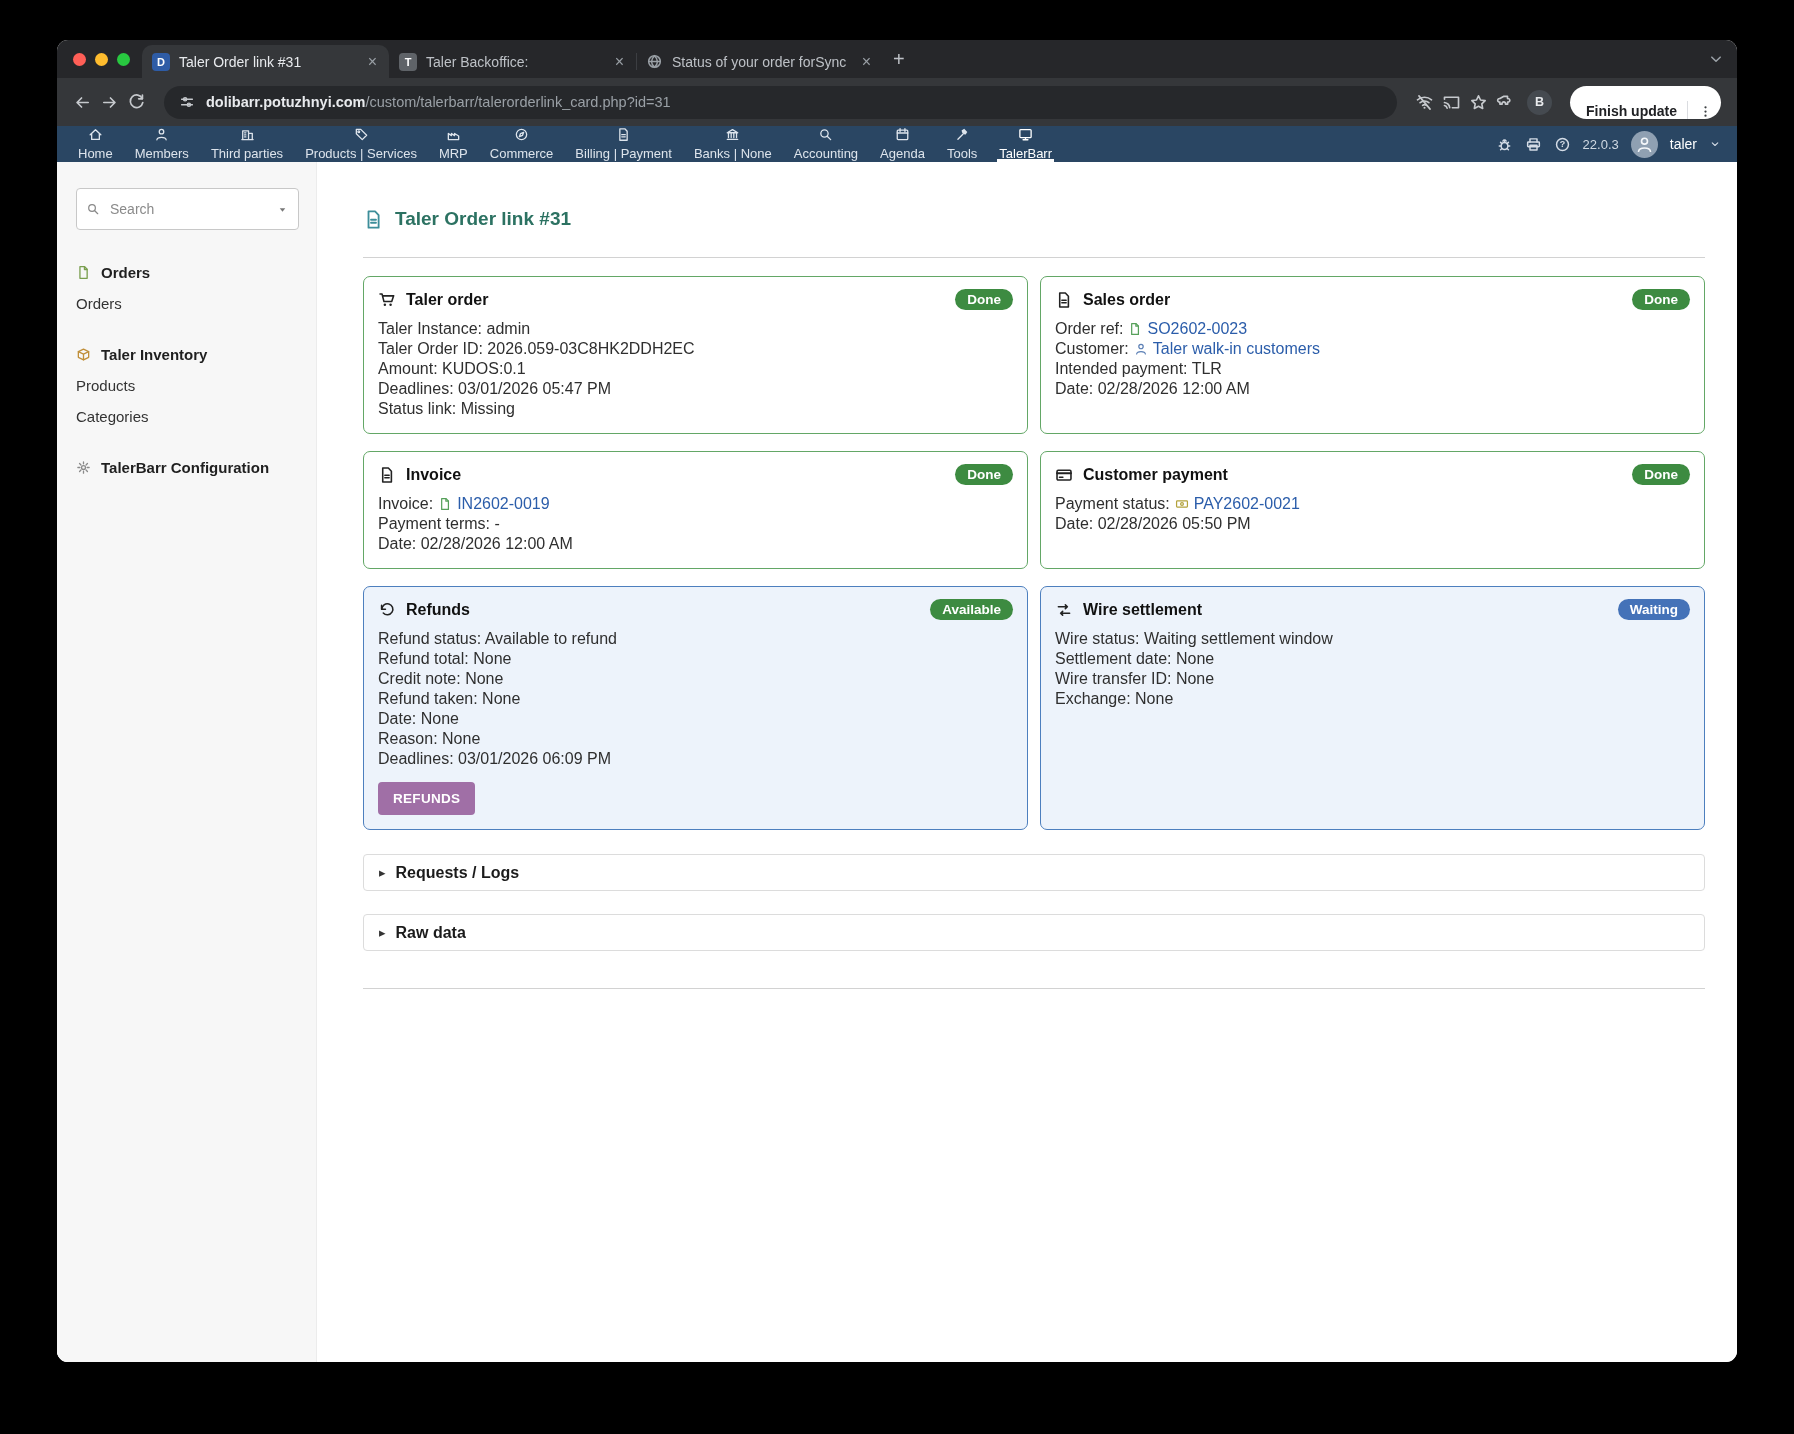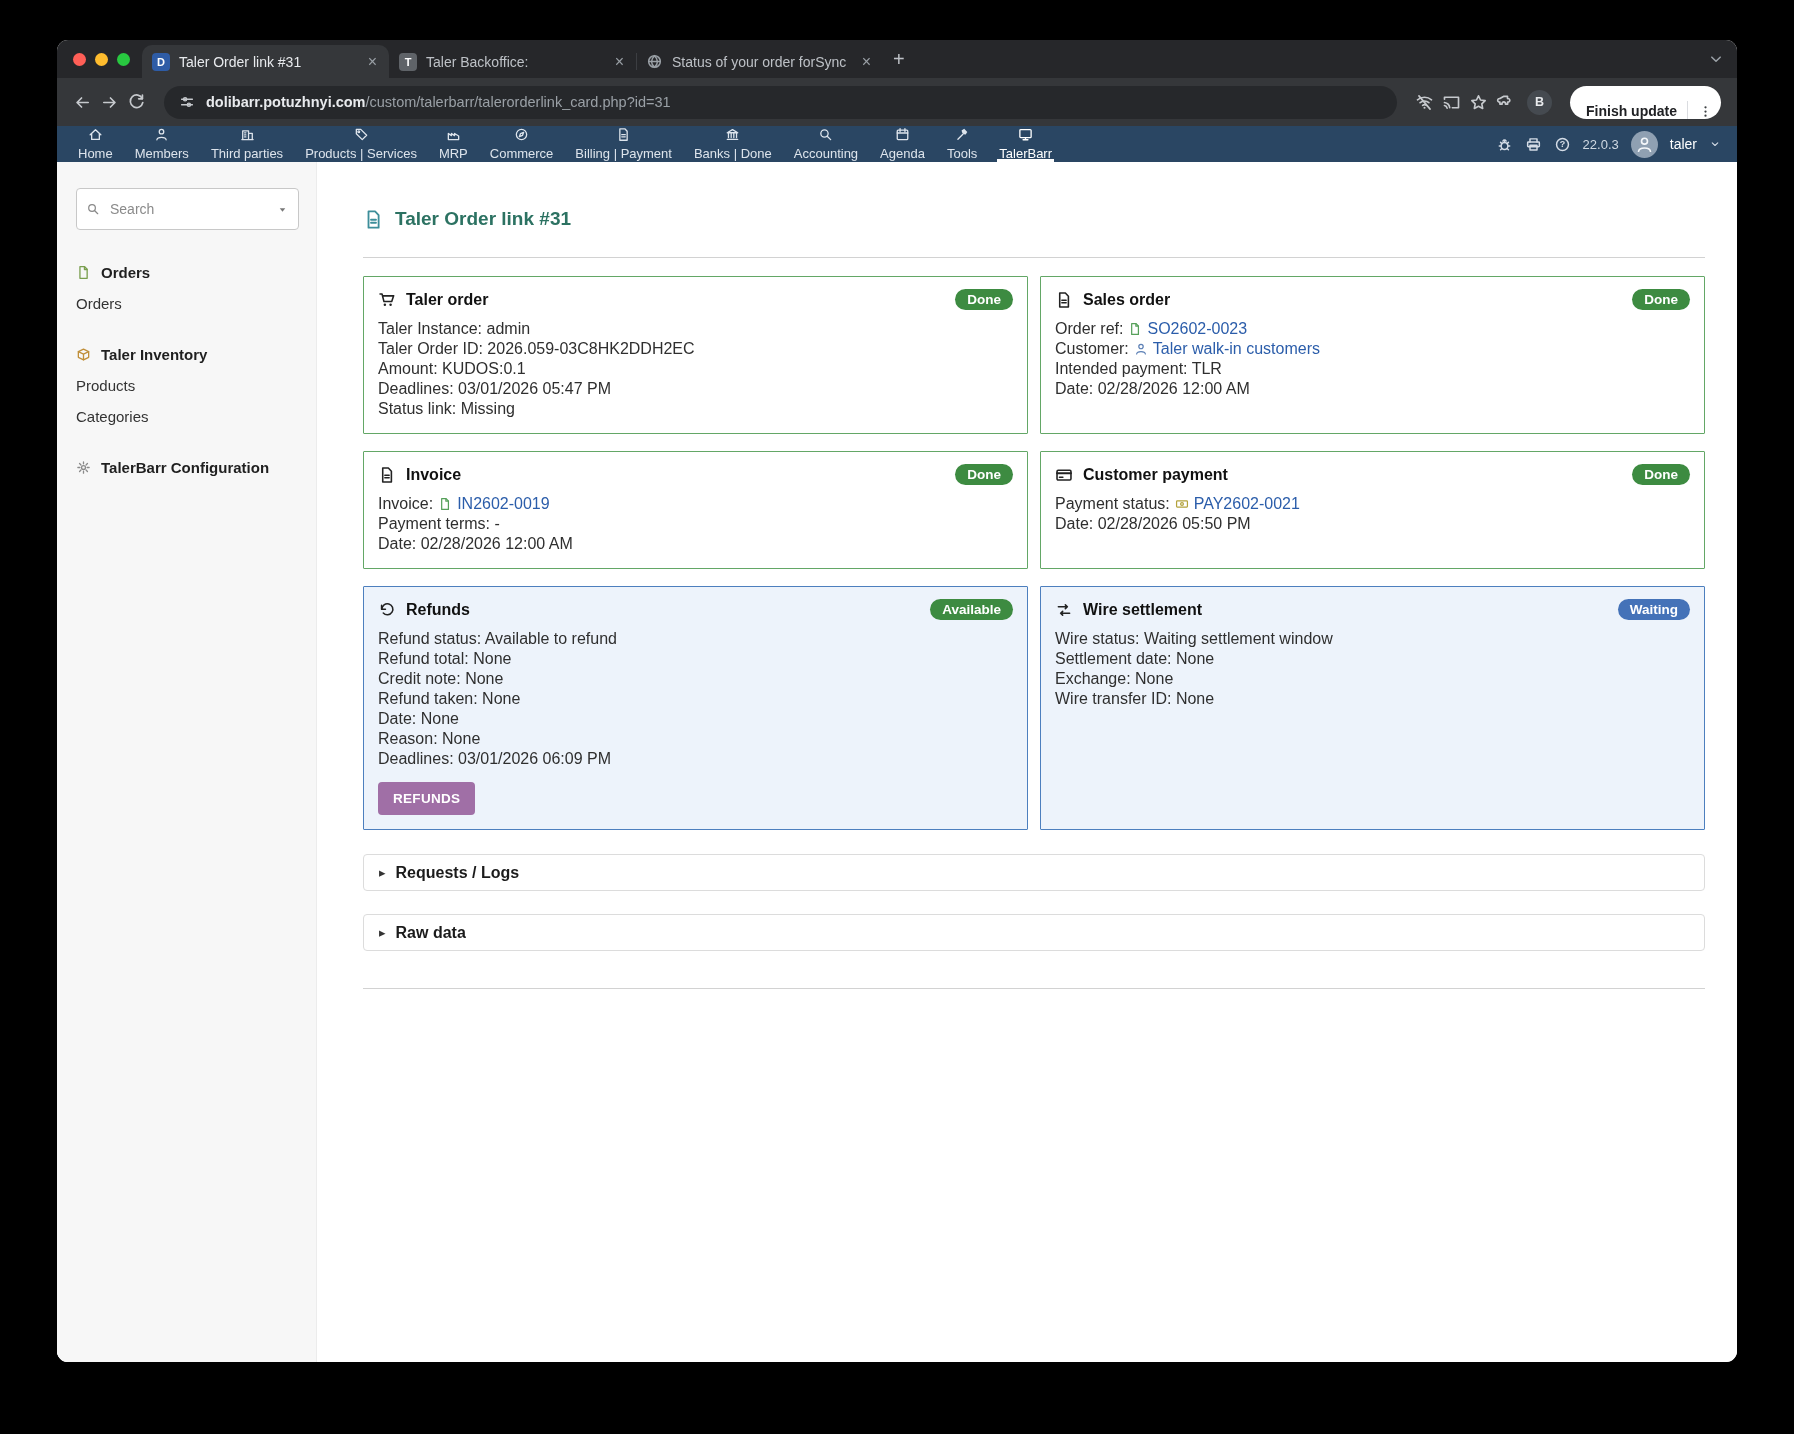--- a/index.html
+++ b/index.html
@@ -71,21 +71,21 @@
 
   .content{flex:1;padding:46px 32px 0 46px;min-width:0;overflow:hidden}
   .title-row{display:flex;align-items:center;gap:11px}
   .title-ic{width:21px;height:21px;color:#3d8e9a;display:inline-flex}
   .page-title{font-size:19px;font-weight:600;color:var(--accent-title)}
   hr.rule{border:none;border-top:1px solid #d2d2d2;margin:27px 0 0}
   .flow-head{display:flex;align-items:center;gap:10px;margin-top:36px;font-size:17px;font-weight:bold;color:#141414}
   .flow-ic{width:17px;height:17px;color:#333;display:inline-flex}
 
   .grid{display:grid;grid-template-columns:1fr 1fr;column-gap:12px;row-gap:17px;margin-top:18px}
-  .card{border-radius:1px;padding:12px 14px 14px;border:1.5px solid}
+  .card{border-radius:7px;padding:12px 14px 14px;border:1.5px solid}
   .card.green{background:#fff;border-color:var(--card-green-border)}
   .card.blue{background:#edf3fb;border-color:var(--card-blue-border)}
   .card-head{display:flex;align-items:center;gap:10px}
   .card-icon{width:18px;height:18px;color:#222;display:inline-flex;flex:none}
   .card-title{font-size:16px;font-weight:bold;color:#111}
   .badge{margin-left:auto;font-size:13.5px;font-weight:bold;color:#fff;padding:3px 12px;border-radius:13px;flex:none}
   .badge.green{background:var(--badge-green)}
   .badge.blue{background:var(--badge-blue)}
   .card-lines{margin-top:9px}
   .line{font-size:16px;color:#2f2f2f;min-height:20px;line-height:20px;display:flex;align-items:center;gap:5px;white-space:nowrap}
@@ -267,21 +267,21 @@
           </span>
           <span class="nav-label">Billing | Payment</span>
         </div>
         <div class="nav-item">
           <span class="nav-icon">
             <svg viewBox="0 0 16 16" fill="none" stroke="currentColor" stroke-width="1.4" stroke-linecap="round" stroke-linejoin="round">
               <path d="M2.4 6.1 8 2.8l5.6 3.3z"></path>
               <path d="M3.7 6.8v4.4M6.6 6.8v4.4M9.4 6.8v4.4M12.3 6.8v4.4M2.4 13.1h11.2"></path>
             </svg>
           </span>
-          <span class="nav-label">Banks | Done</span>
+          <span class="nav-label">Banks | None</span>
         </div>
         <div class="nav-item">
           <span class="nav-icon">
             <svg viewBox="0 0 16 16" fill="none" stroke="currentColor" stroke-width="1.4" stroke-linecap="round" stroke-linejoin="round">
               <circle cx="6.9" cy="6.9" r="3.9"></circle>
               <path d="M9.8 9.8l3.7 3.7"></path>
             </svg>
           </span>
           <span class="nav-label">Accounting</span>
         </div>
@@ -544,22 +544,22 @@
                   <path d="M3 5.1h8M11 5.1 9.2 3.4M11 5.1 9.2 6.8"></path>
                   <path d="M13 10.9H5M5 10.9l1.8-1.7M5 10.9l1.8 1.7"></path>
                 </svg>
               </span>
               <span class="card-title">Wire settlement</span>
               <span class="badge blue">Waiting</span>
             </div>
             <div class="card-lines">
               <div class="line">Wire status: Waiting settlement window</div>
               <div class="line">Settlement date: None</div>
+              <div class="line">Wire transfer ID: None</div>
               <div class="line">Exchange: None</div>
-              <div class="line">Wire transfer ID: None</div>
             </div>
           </div>
         </div>
       <div>
           <div class="collapse-bar">
             <span class="tri">▸</span>
             <span>Requests / Logs</span>
           </div>
           <div class="collapse-bar">
             <span class="tri">▸</span>

